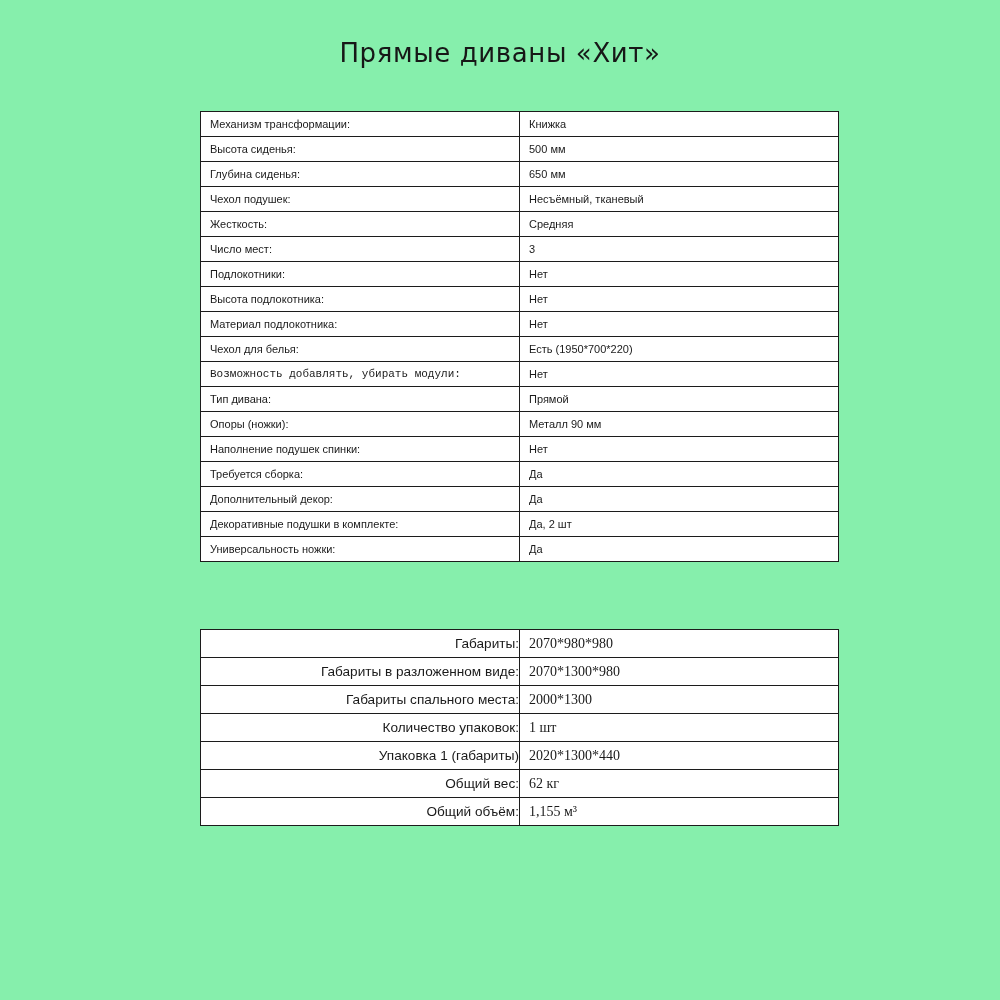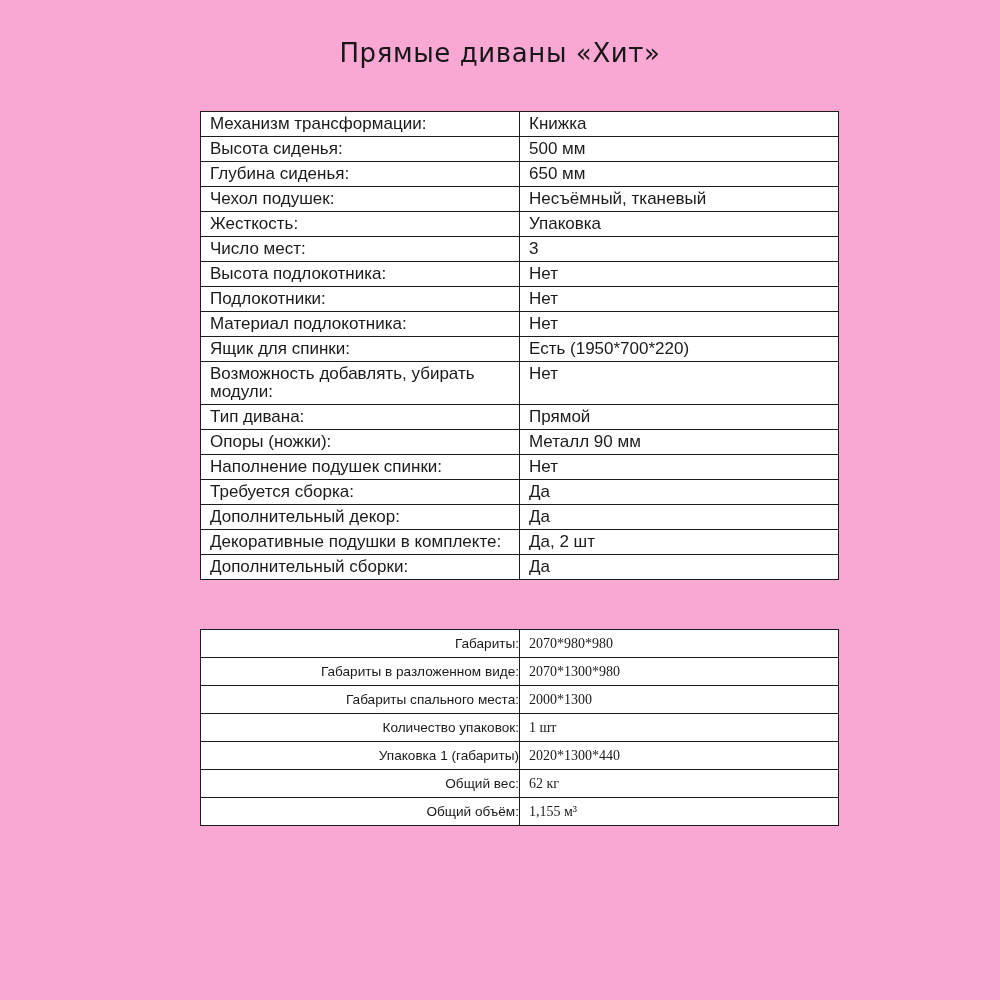--- a/index.html
+++ b/index.html
@@ -13,21 +13,21 @@
     height: 1000px;
     position: relative;
     font-family: "Liberation Sans", sans-serif;
     color: #1a1a1a;
     overflow: hidden;
   }
 
   .page {
     position: absolute;
     inset: 0;
-    background: #f9a8d4;
+    background: #86efac;
   }
 
   
   .doc-title {
     position: absolute;
     top: 38px;
     left: 0;
     width: 1000px;
     text-align: center;
     font-family: "DejaVu Sans", sans-serif;
@@ -55,26 +55,27 @@
   .spec-table col.value-col { width: 319px; }
 
   
   #table-specs {
     left: 200px;
     top: 111px;
     width: 638px;
   }
   #table-specs td {
     font-family: "Liberation Sans", sans-serif;
-    font-size: 17px;
+    font-size: 11px;
     line-height: 18px;
     height: 18px;
   }
   #table-specs td.wrap-cell {
     white-space: normal;
+    font-family: Liberation Mono, monospace;
   }
 
   
   #table-dimensions {
     left: 200px;
     top: 629px;
     width: 638px;
   }
   #table-dimensions td {
     font-size: 13.6px;
@@ -119,40 +120,40 @@
       <tr>
         <td>Глубина сиденья:</td>
         <td>650 мм</td>
       </tr>
       <tr>
         <td>Чехол подушек:</td>
         <td>Несъёмный, тканевый</td>
       </tr>
       <tr>
         <td>Жесткость:</td>
-        <td>Упаковка</td>
+        <td>Средняя</td>
       </tr>
       <tr>
         <td>Число мест:</td>
         <td>3</td>
       </tr>
       <tr>
+        <td>Подлокотники:</td>
+        <td>Нет</td>
+      </tr>
+      <tr>
         <td>Высота подлокотника:</td>
         <td>Нет</td>
       </tr>
       <tr>
-        <td>Подлокотники:</td>
-        <td>Нет</td>
-      </tr>
-      <tr>
         <td>Материал подлокотника:</td>
         <td>Нет</td>
       </tr>
       <tr>
-        <td>Ящик для спинки:</td>
+        <td>Чехол для белья:</td>
         <td>Есть (1950*700*220)</td>
       </tr>
       <tr>
         <td class="wrap-cell" style="width:319px;">Возможность добавлять, убирать модули:</td>
         <td>Нет</td>
       </tr>
       <tr>
         <td>Тип дивана:</td>
         <td>Прямой</td>
       </tr>
@@ -170,21 +171,21 @@
       </tr>
       <tr>
         <td>Дополнительный декор:</td>
         <td>Да</td>
       </tr>
       <tr>
         <td>Декоративные подушки в комплекте:</td>
         <td>Да, 2 шт</td>
       </tr>
       <tr>
-        <td>Дополнительный сборки:</td>
+        <td>Универсальность ножки:</td>
         <td>Да</td>
       </tr>
     </tbody>
   </table>
 
   <table class="spec-table" id="table-dimensions">
     <colgroup>
       <col class="label-col">
       <col class="value-col">
     </colgroup>

